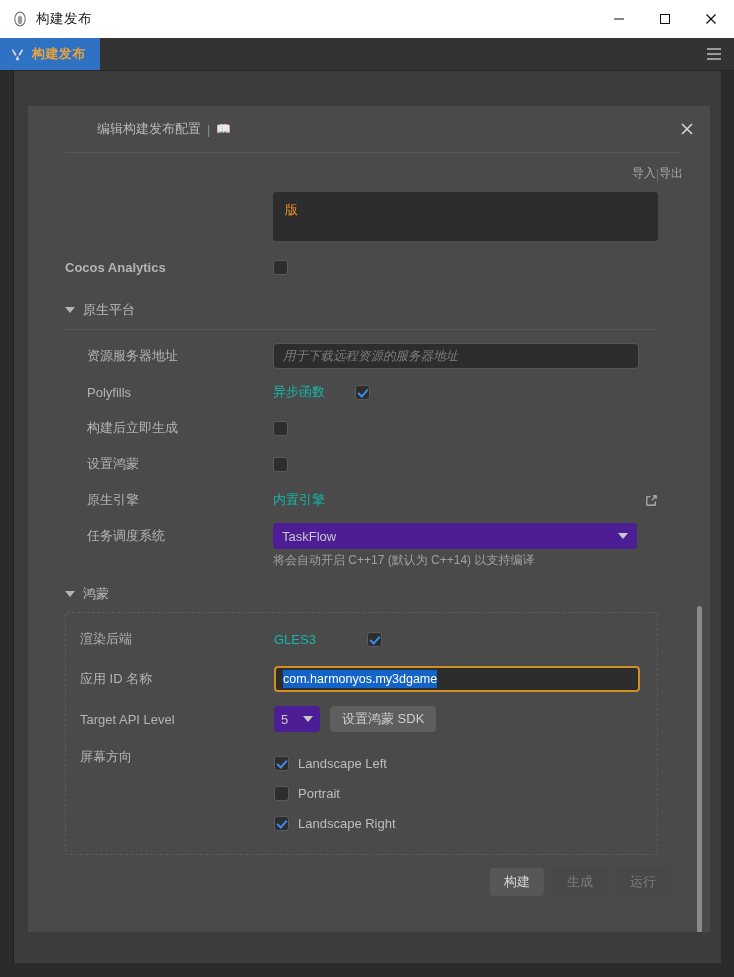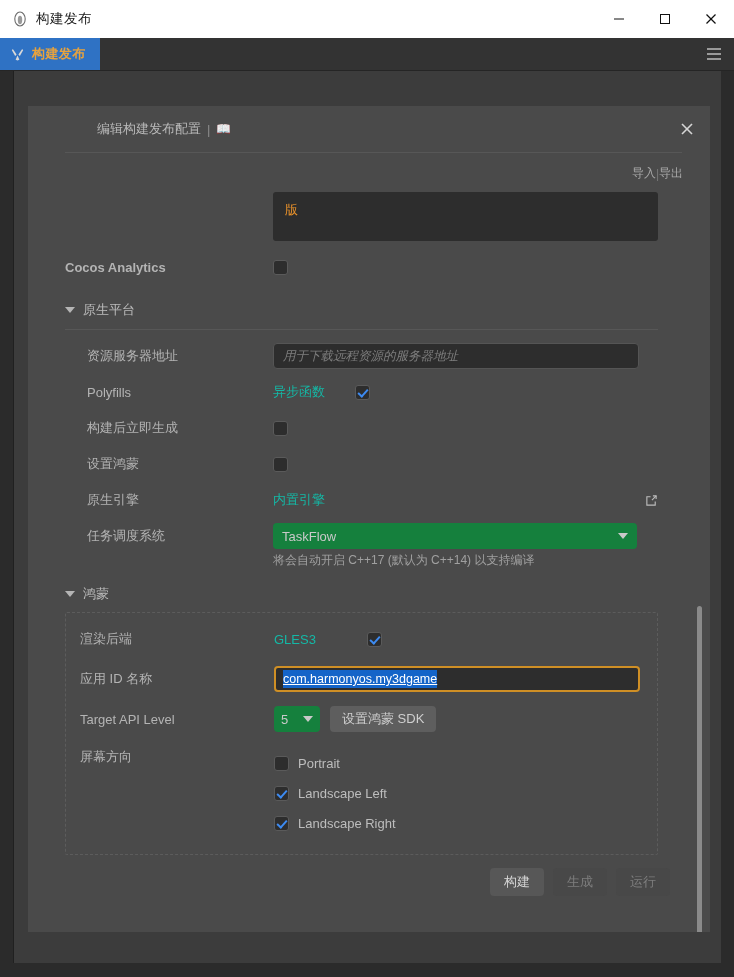--- a/index.html
+++ b/index.html
@@ -281,32 +281,31 @@
     font-size: 12.5px;
     color: #7d7d7d;
     font-style: italic;
     max-width: 366px;
   }
   .tinput.focused {
     border: 2px solid #cf8f25;
     font-style: normal;
     color: #ffffff;
     padding: 0 7px;
-    text-decoration: underline;
   }
   .sel {
     background: #1464c8;
     color: #ffffff;
     padding: 2px 0;
   }
 
   
   .select {
     height: 26px;
-    background: #15803d;
+    background: #4c1d95;
     border-radius: 4px;
     display: flex;
     align-items: center;
     justify-content: space-between;
     padding: 0 9px;
     font-size: 13px;
     color: #c9c9c9;
     box-sizing: border-box;
   }
   .select.wide { width: 364px; }
@@ -563,29 +562,29 @@
               <span class="arrow"></span>
             </div>
             <div class="btn">设置鸿蒙 SDK</div>
           </div>
         </div>
 
         <div class="row" style="align-items:flex-start; min-height:96px; padding-top:9px;">
           <div class="row-label" style="width:194px;">屏幕方向</div>
           <div>
             <div class="cb-row">
+              <span class="cb checked"></span>
+              <span class="cb-text">Landscape Left</span>
+            </div>
+            <div class="cb-row">
               <span class="cb"></span>
               <span class="cb-text">Portrait</span>
             </div>
             <div class="cb-row">
               <span class="cb checked"></span>
-              <span class="cb-text">Landscape Left</span>
-            </div>
-            <div class="cb-row">
-              <span class="cb checked"></span>
               <span class="cb-text">Landscape Right</span>
             </div>
           </div>
         </div>
 
       </div>
     </div>
 
     <div class="scrollbar"></div>
 

